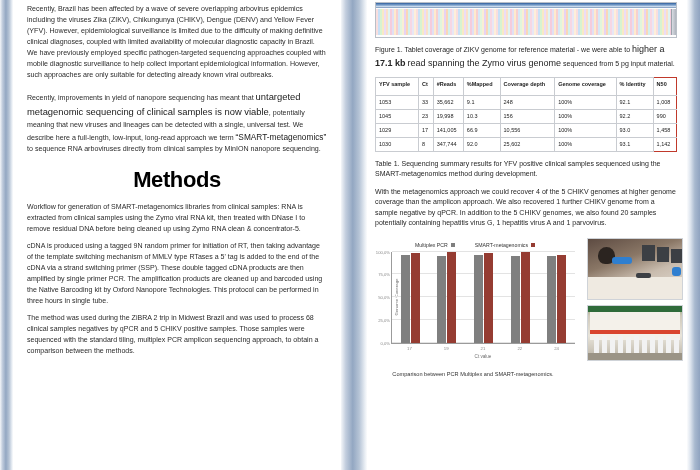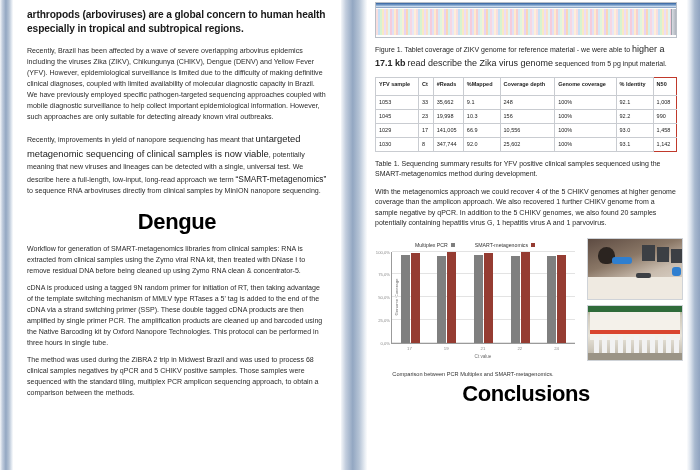--- a/index.html
+++ b/index.html
@@ -227,32 +227,31 @@
 <body>
 
 <div id="poster">
 
   <div class="gutter left"></div>
   <div class="gutter mid"></div>
   <div class="gutter right"></div>
 
   <div class="col-left">
 
-    <div class="lead-head">arthropods (arboviruses) are a global concern to human health especially in tropical and subtropical regions.</div>
 
     <p class="body-p">Recently, Brazil has been affected by a wave of severe overlapping arbovirus epidemics including the viruses Zika (ZIKV), Chikungunya (CHIKV), Dengue (DENV) and Yellow Fever (YFV). However, epidemiological surveillance is limited due to the difficulty of making definitive clinical diagnoses, coupled with limited availability of molecular diagnostic capacity in Brazil. We have previously employed specific pathogen-targeted sequencing approaches coupled with mobile diagnostic surveillance to help collect important epidemiological information. However, such approaches are only suitable for detecting already known viral outbreaks.</p>
 
     <p class="body-p">
       <span>Recently, improvements in yield of nanopore sequencing has meant that</span>
       <span class="big-inline">untargeted metagenomic sequencing of clinical samples is now viable</span><span>, potentially meaning that new viruses and lineages can be detected with a single, universal test. We describe here a full-length, low-input, long-read approach we term</span>
       <span class="mid-inline">“SMART-metagenomics”</span>
       <span>to sequence RNA arboviruses directly from clinical samples by MinION nanopore sequencing.</span>
     </p>
 
-    <h2 class="section">Dengue</h2>
+    <h2 class="section">Methods</h2>
 
     <div class="methods-block">
       <p>Workflow for generation of SMART-metagenomics libraries from clinical samples: RNA is extracted from clinical samples using the Zymo viral RNA kit, then treated with DNase I to remove residual DNA before being cleaned up using Zymo RNA clean &amp; concentrator-5.</p>
       <p>cDNA is produced using a tagged 9N random primer for initiation of RT, then taking advantage of the template switching mechanism of MMLV type RTases a 5' tag is added to the end of the cDNA via a strand switching primer (SSP). These double tagged cDNA products are then amplified by single primer PCR. The amplification products are cleaned up and barcoded using the Native Barcoding kit by Oxford Nanopore Technologies. This protocol can be performed in three hours in single tube.</p>
       <p>The method was used during the ZiBRA 2 trip in Midwest Brazil and was used to process 68 clinical samples negatives by qPCR and 5 CHIKV positive samples. Those samples were sequenced with the standard tiling, multiplex PCR amplicon sequencing approach, to obtain a comparison between the methods.</p>
     </div>
   </div>
 
   <div class="col-right">
 
@@ -411,21 +410,21 @@
           <i style="left: 298px; background: rgb(255, 226, 184); opacity: 0.71;"></i>
         </div>
       <div class="track-scroll"></div>
     </div>
 
     <div class="caption">
       <span>Figure 1. Tablet coverage of ZIKV genome for reference material - we were able</span>
       <span>to</span>
       <span class="cap-big">higher a</span>
       <span class="cap-bold">17.1 kb</span>
-      <span class="cap-big">read describe the Zika virus genome</span>
+      <span class="cap-big">read spanning the Zymo virus genome</span>
       <span>sequenced from 5 pg input material.</span>
     </div>
 
     <table class="restable">
       <thead>
         <tr id="thead-row">
             <th>YFV sample</th>
             <th>Ct</th>
             <th>#Reads</th>
             <th>%Mapped</th>
@@ -574,15 +573,14 @@
           <span class="shape person" style="left:46px;bottom:7px;width:5px;height:17px;"></span>
           <span class="shape person" style="left:54px;bottom:7px;width:5px;height:15px;"></span>
           <span class="shape person" style="left:62px;bottom:7px;width:5px;height:17px;"></span>
           <span class="shape person" style="left:70px;bottom:7px;width:5px;height:16px;"></span>
           <span class="shape person" style="left:78px;bottom:7px;width:5px;height:17px;"></span>
           <span class="shape person" style="left:86px;bottom:7px;width:5px;height:15px;"></span>
         </div>
       </div>
     </div>
 
-    <h2 class="concl">Conclusions</h2>
   </div>
 </div>
 
 </body></html>

